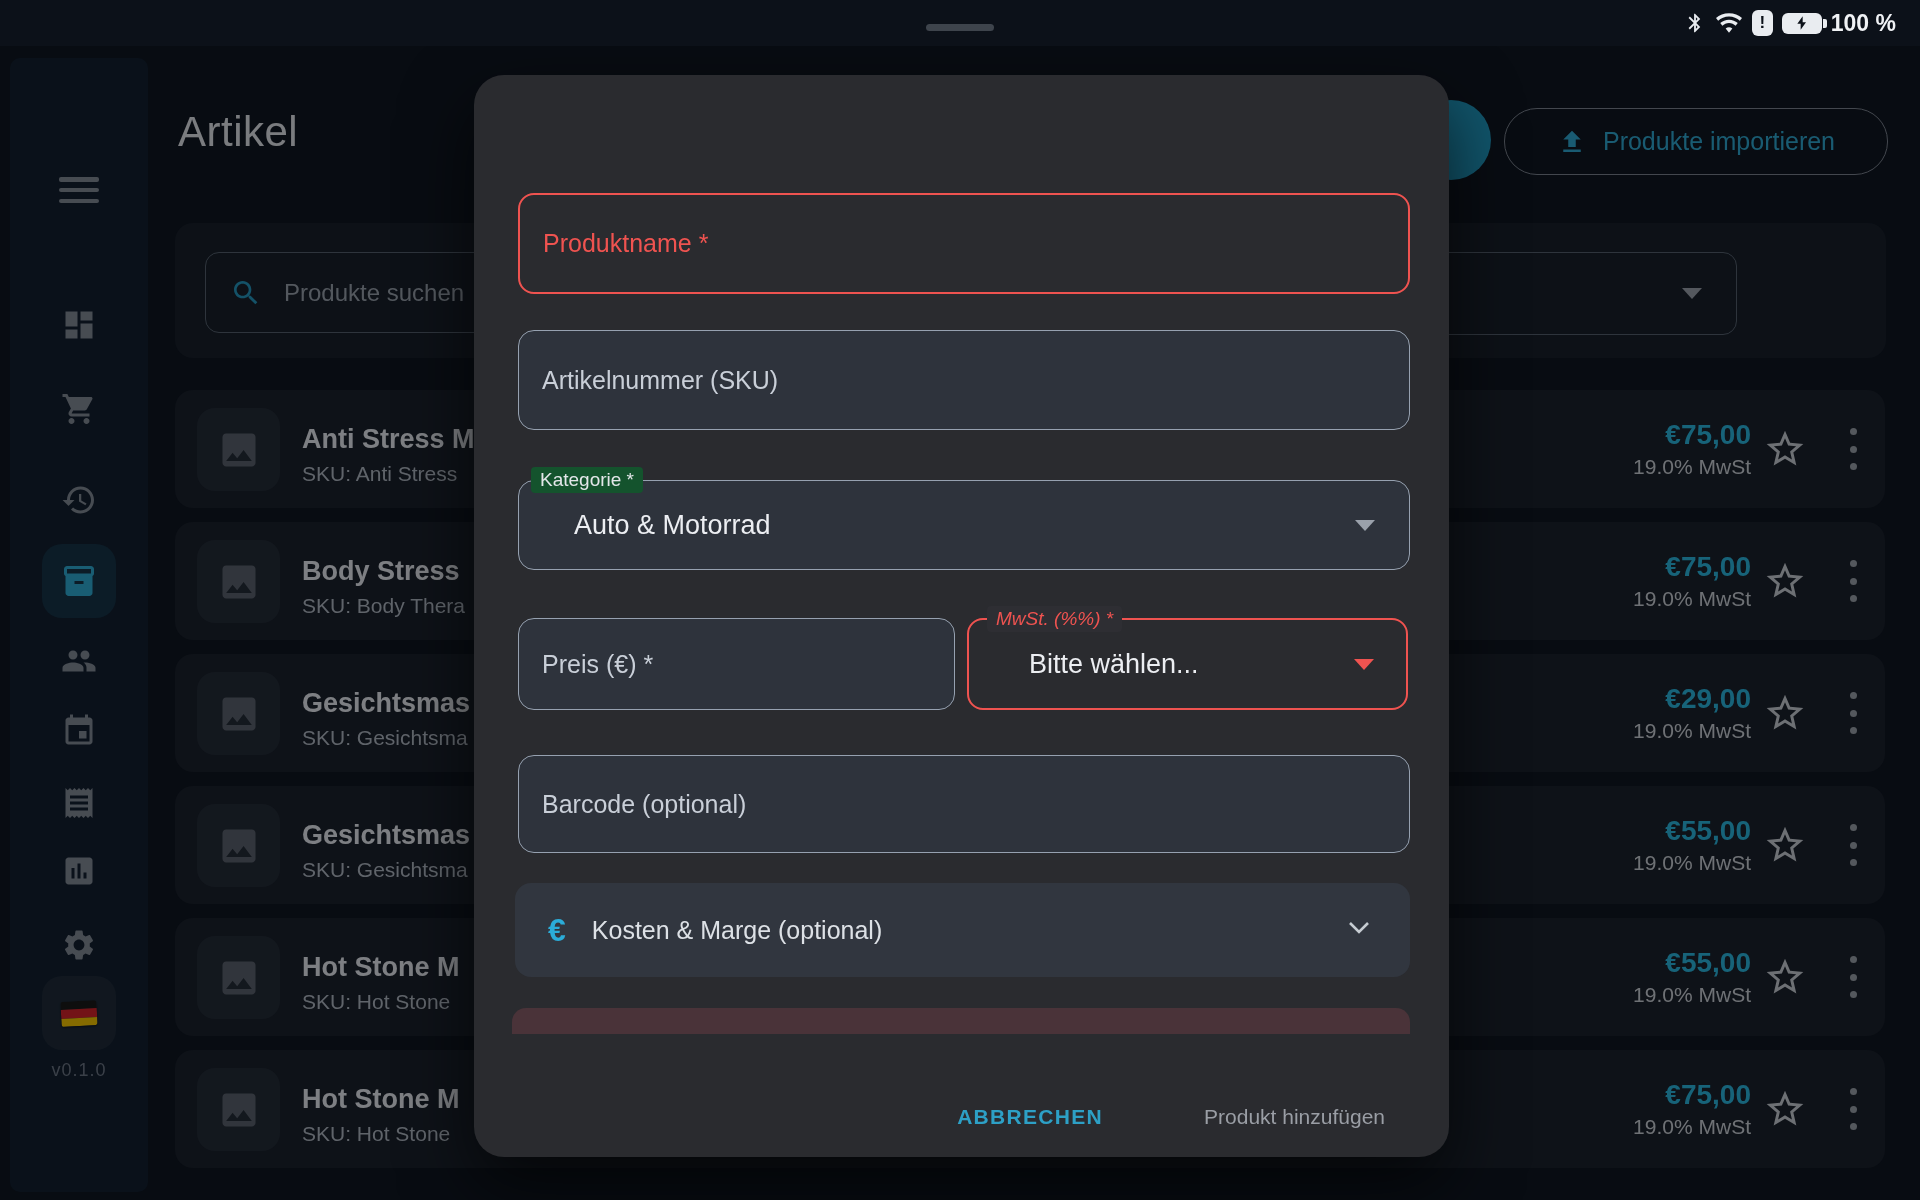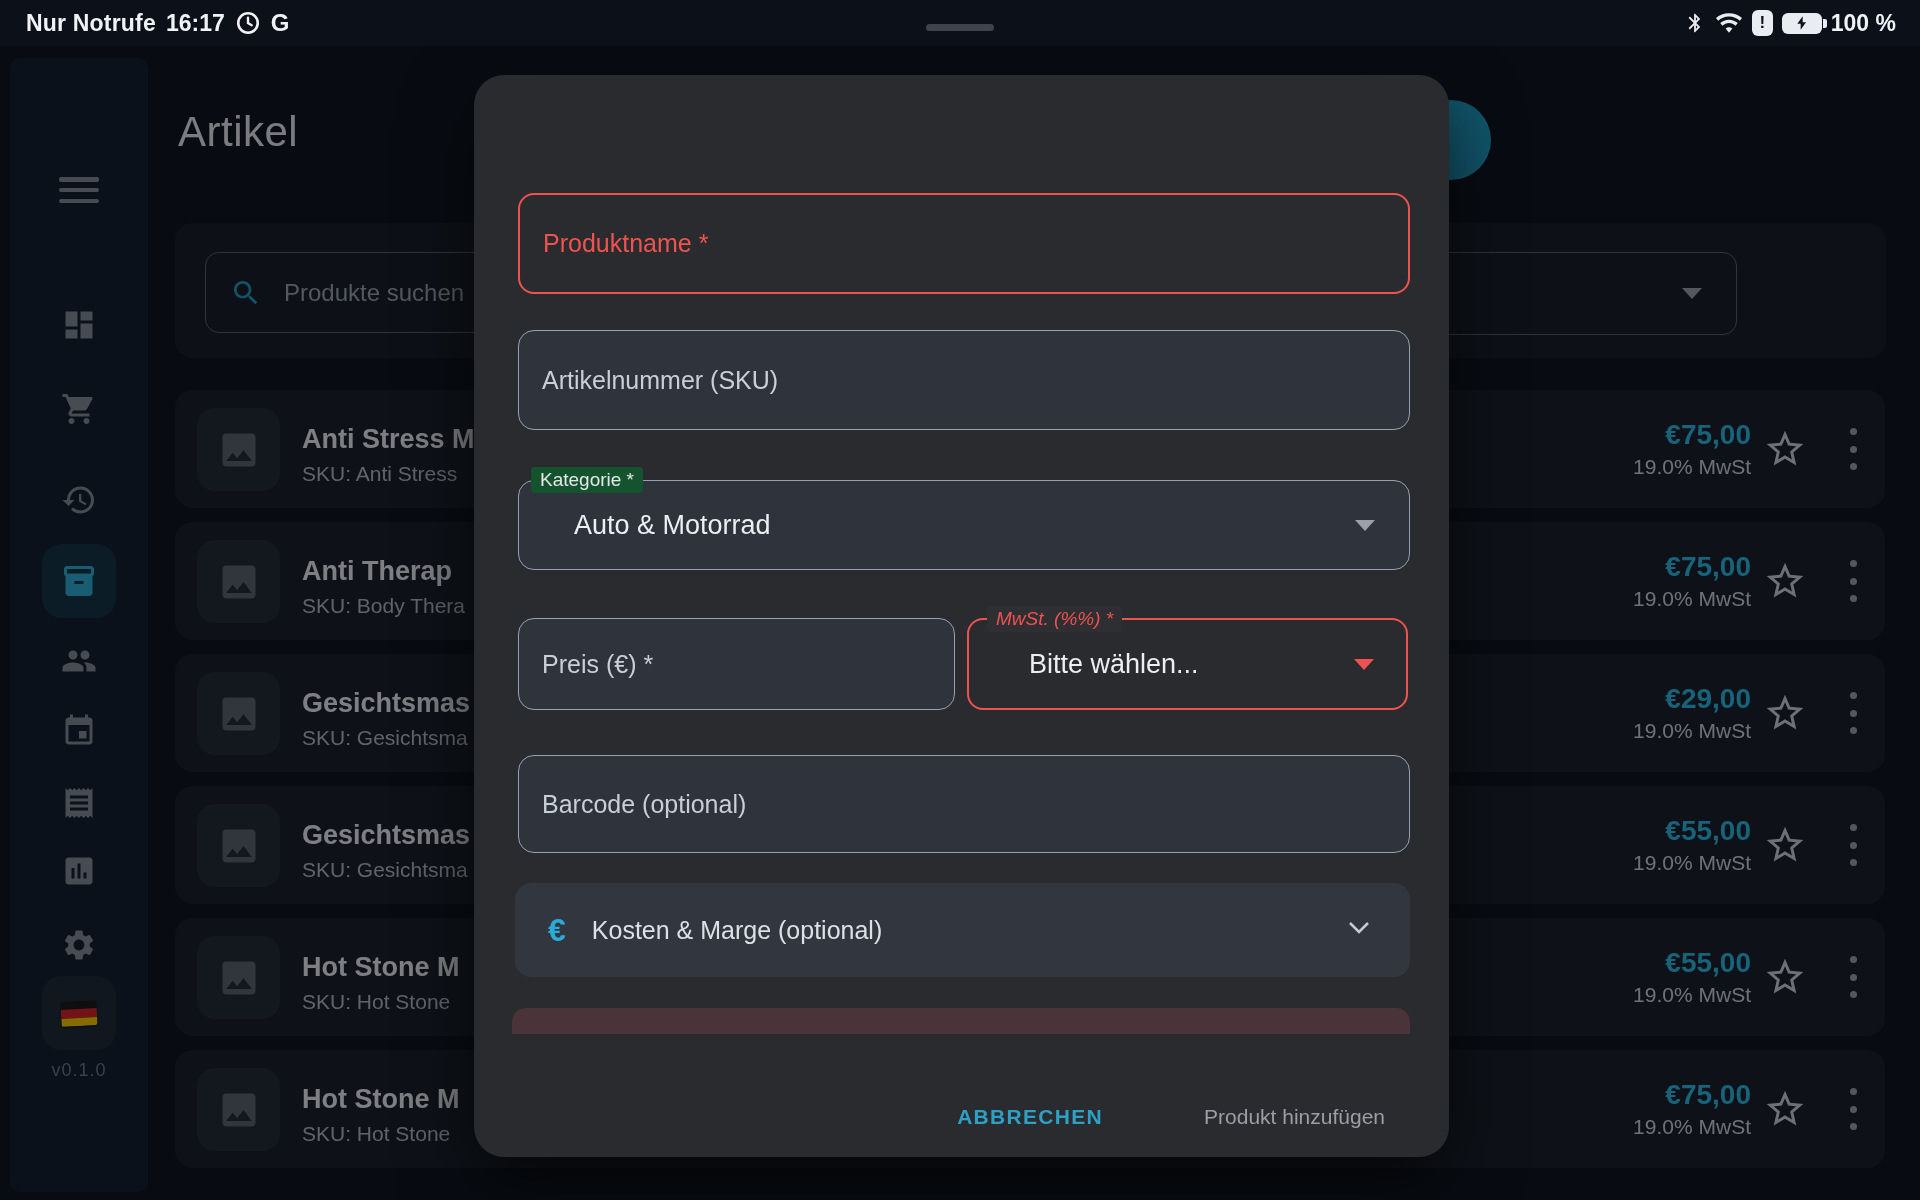--- a/index.html
+++ b/index.html
@@ -92,31 +92,20 @@
   .btn-cancel{right:346px;color:#2da0c6;font-weight:700;letter-spacing:1.3px;}
   .btn-submit{right:64px;color:#9a9ea5;}
   svg{display:block;}
 </style>
 </head>
 <body>
 
 <div class="stage">
 
   <div class="statusbar">
-    <div class="sb-left">
-      <span class="sb-carrier">Nur Notrufe</span>
-      <span class="sb-time">16:17</span>
-      <span>
-        <svg width="26" height="26" viewBox="0 0 24 24">
-            <circle cx="12" cy="12" r="9" fill="none" stroke="#f0f2f5" stroke-width="2.4"></circle>
-            <path d="M12 7v5l3.4 2" fill="none" stroke="#f0f2f5" stroke-width="2.2" stroke-linecap="round"></path>
-          </svg>
-      </span>
-      <span class="gicon">G</span>
-    </div>
     <div class="pill"></div>
     <div class="sb-right">
       <span>
         <svg width="22" height="26" viewBox="0 0 24 24" fill="#e9ecf0">
             <path d="M14.88 16.29L13 18.17v-3.76l1.88 1.88zM13 5.83l1.88 1.88L13 9.59V5.83zm4.71 1.88L12 2h-1v7.59L6.41 5 5 6.41 10.59 12 5 17.59 6.41 19 11 14.41V22h1l5.71-5.71-4.3-4.29 4.3-4.29z"></path>
           </svg>
       </span>
       <span>
         <svg width="28" height="26" viewBox="0 0 24 24" fill="#e9ecf0">
             <path d="M12 21l3.1-3.9c-.9-.7-2-1.1-3.1-1.1s-2.2.4-3.1 1.1L12 21zM12 3C7.3 3 3 4.7 0 7.4l2 2.5C4.5 7.6 8.1 6 12 6s7.5 1.6 10 3.9l2-2.5C21 4.7 16.7 3 12 3zm0 6c-3.1 0-6 1.2-8.1 3.1l2 2.5C7.5 13.1 9.6 12 12 12s4.5 1.1 6.1 2.6l2-2.5C18 10.2 15.1 9 12 9z"></path>
@@ -194,20 +183,26 @@
           <div style="background:#1a1a1a;"></div>
             <div style="background:#d2232a;"></div>
             <div style="background:#f2c400;"></div>
         </span>
       </div>
       <div class="version">v0.1.0</div>
     </div>
 
     <div class="page-title">Artikel</div>
     <div class="fab"></div>
+    <div class="import-btn">
+      <svg viewBox="0 0 24 24">
+          <path d="M9 16h6v-6h4l-7-7-7 7h4v6zm-4 2h14v2H5v-2z"></path>
+        </svg>
+      <span class="import-label">Produkte importieren</span>
+    </div>
 
     <div class="search-card">
       <div class="search-field">
         <svg viewBox="0 0 24 24">
             <path d="M15.5 14h-.79l-.28-.27C15.41 12.59 16 11.11 16 9.5 16 5.91 13.09 3 9.5 3S3 5.91 3 9.5 5.91 16 9.5 16c1.61 0 3.09-.59 4.23-1.57l.27.28v.79l5 4.99L20.49 19l-4.99-5zm-6 0C7.01 14 5 11.99 5 9.5S7.01 5 9.5 5 14 7.01 14 9.5 11.99 14 9.5 14z"></path>
           </svg>
         <span class="search-ph">Produkte suchen</span>
       </div>
       <div class="filter-field">
         <span class="caret filter-caret"></span>
@@ -237,21 +232,21 @@
             <i></i>
             <i></i>
           </div>
       </div>
       <div class="row">
         <div class="thumb">
             <svg viewBox="0 0 24 24">
               <path d="M21 19V5c0-1.1-.9-2-2-2H5c-1.1 0-2 .9-2 2v14c0 1.1.9 2 2 2h14c1.1 0 2-.9 2-2zM8.5 13.5l2.5 3.01L14.5 12l4.5 6H5l3.5-4.5z"></path>
             </svg>
           </div>
-        <div class="p-name">Anti Therap</div>
+        <div class="p-name">Body Stress</div>
         <div class="p-sku">SKU: Body Thera</div>
         <div class="p-priceblock">
             <span class="p-price">€75,00</span>
             <span class="p-vat">19.0% MwSt</span>
           </div>
         <div class="row-star">
             <svg viewBox="0 0 24 24">
               <path d="M22 9.24l-7.19-.62L12 2 9.19 8.63 2 9.24l5.46 4.73L5.82 21 12 17.27 18.18 21l-1.63-7.03L22 9.24zM12 15.4l-3.76 2.27 1-4.28-3.32-2.88 4.38-.38L12 6.1l1.71 4.04 4.38.38-3.32 2.88 1 4.28L12 15.4z"></path>
             </svg>
           </div>

